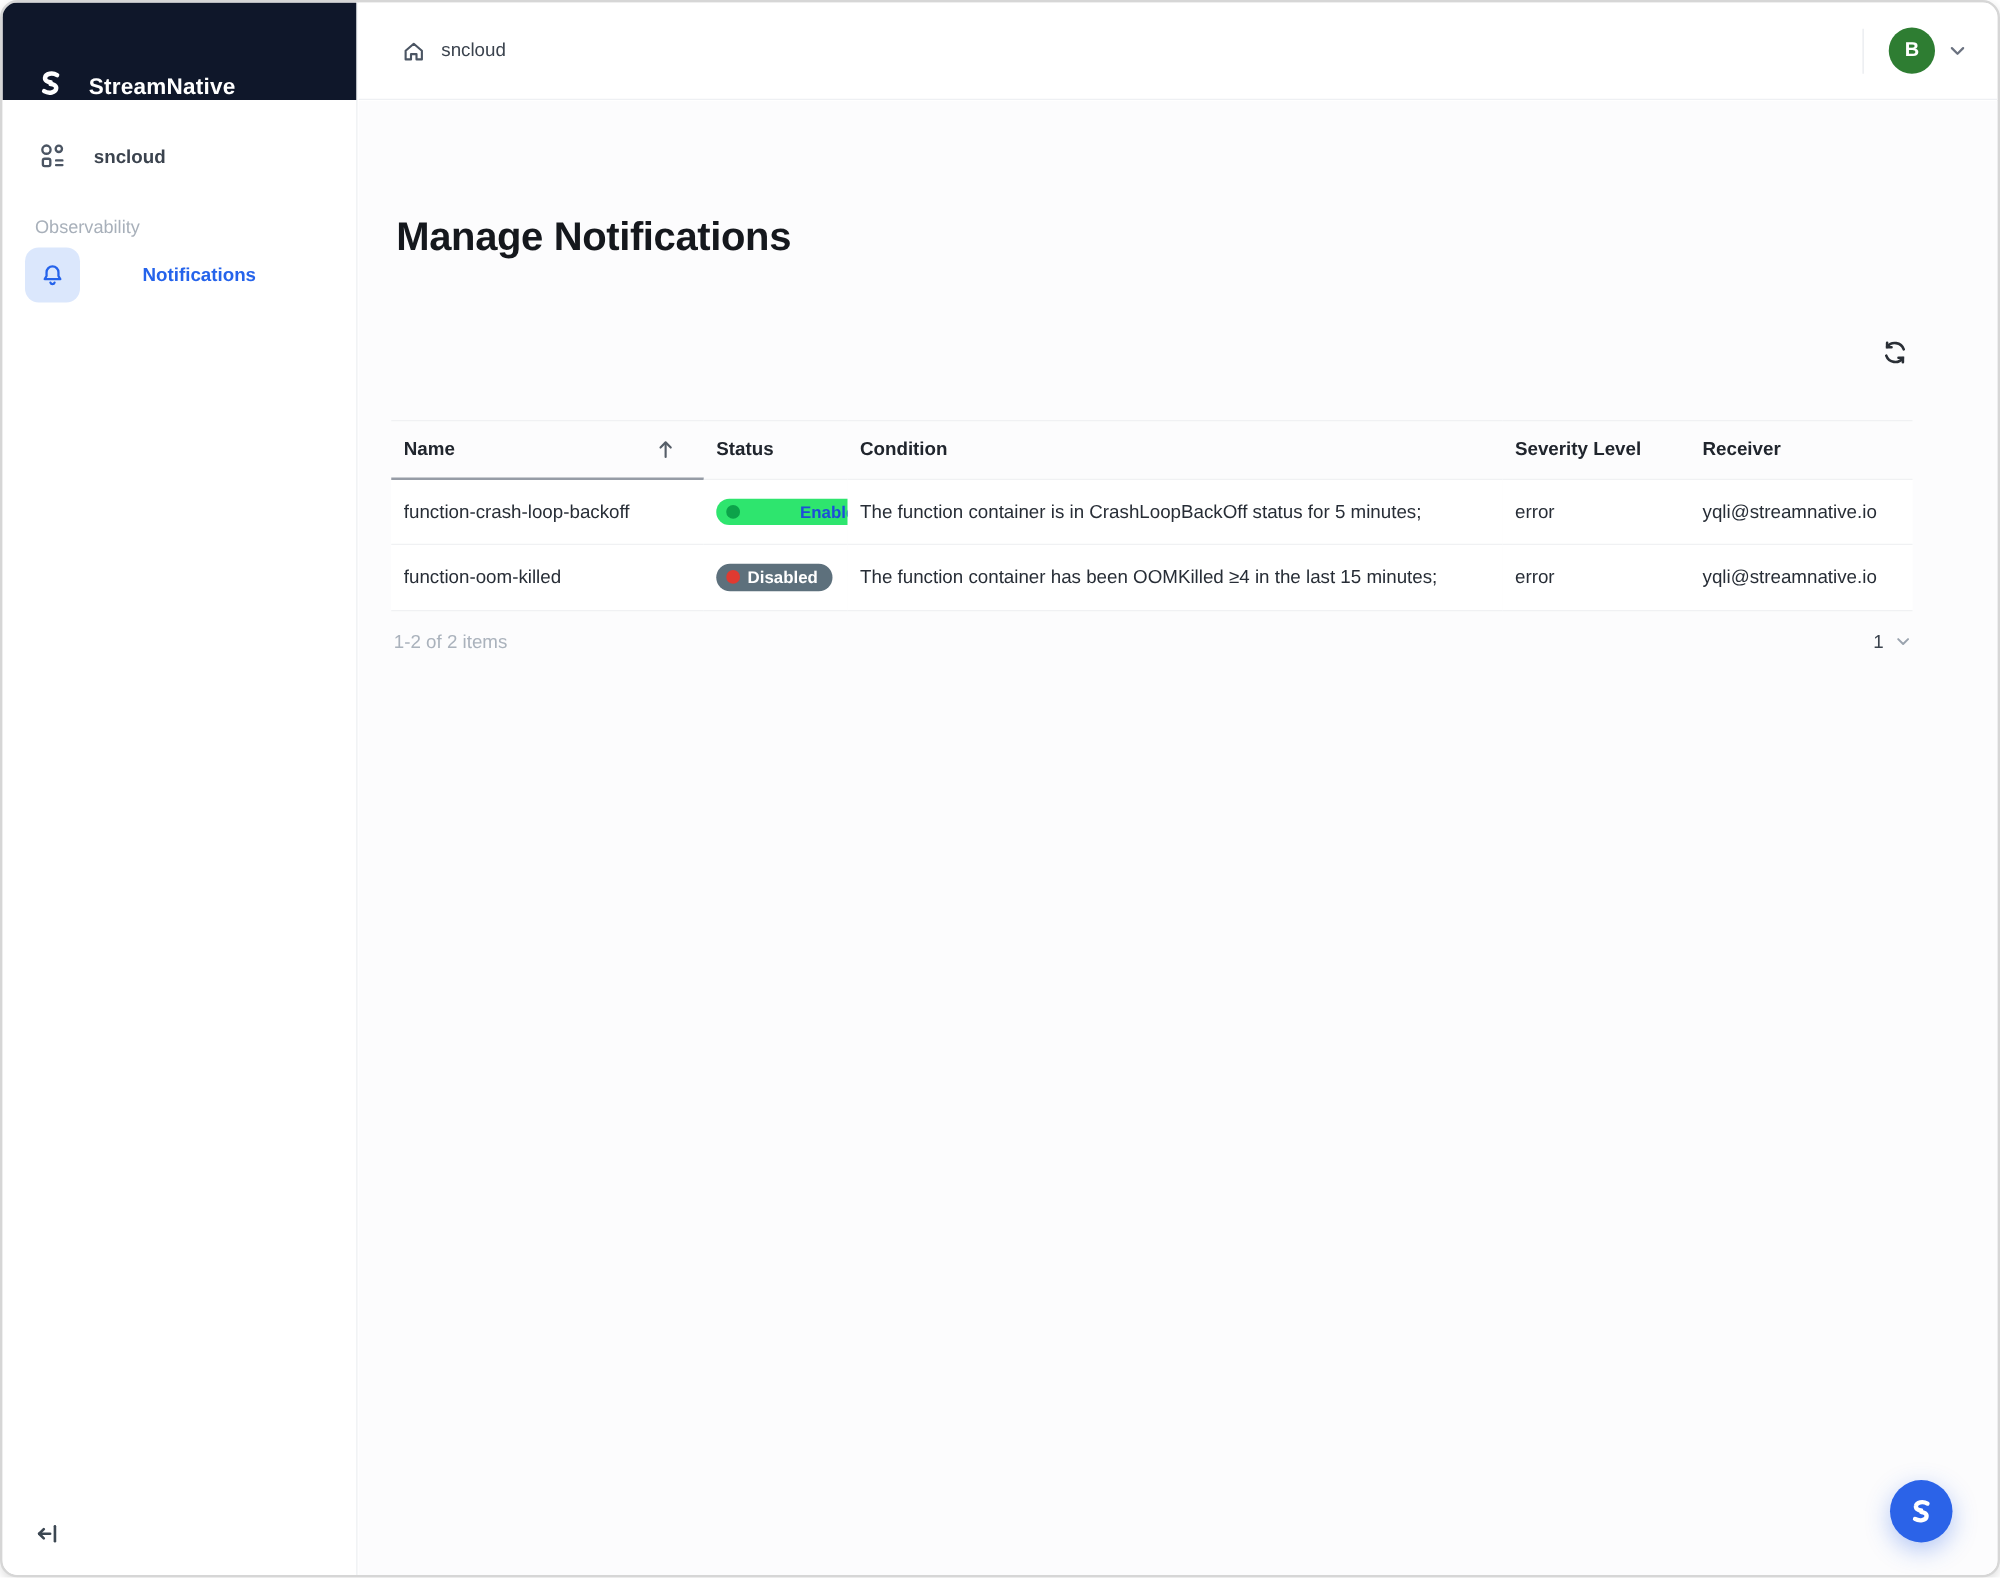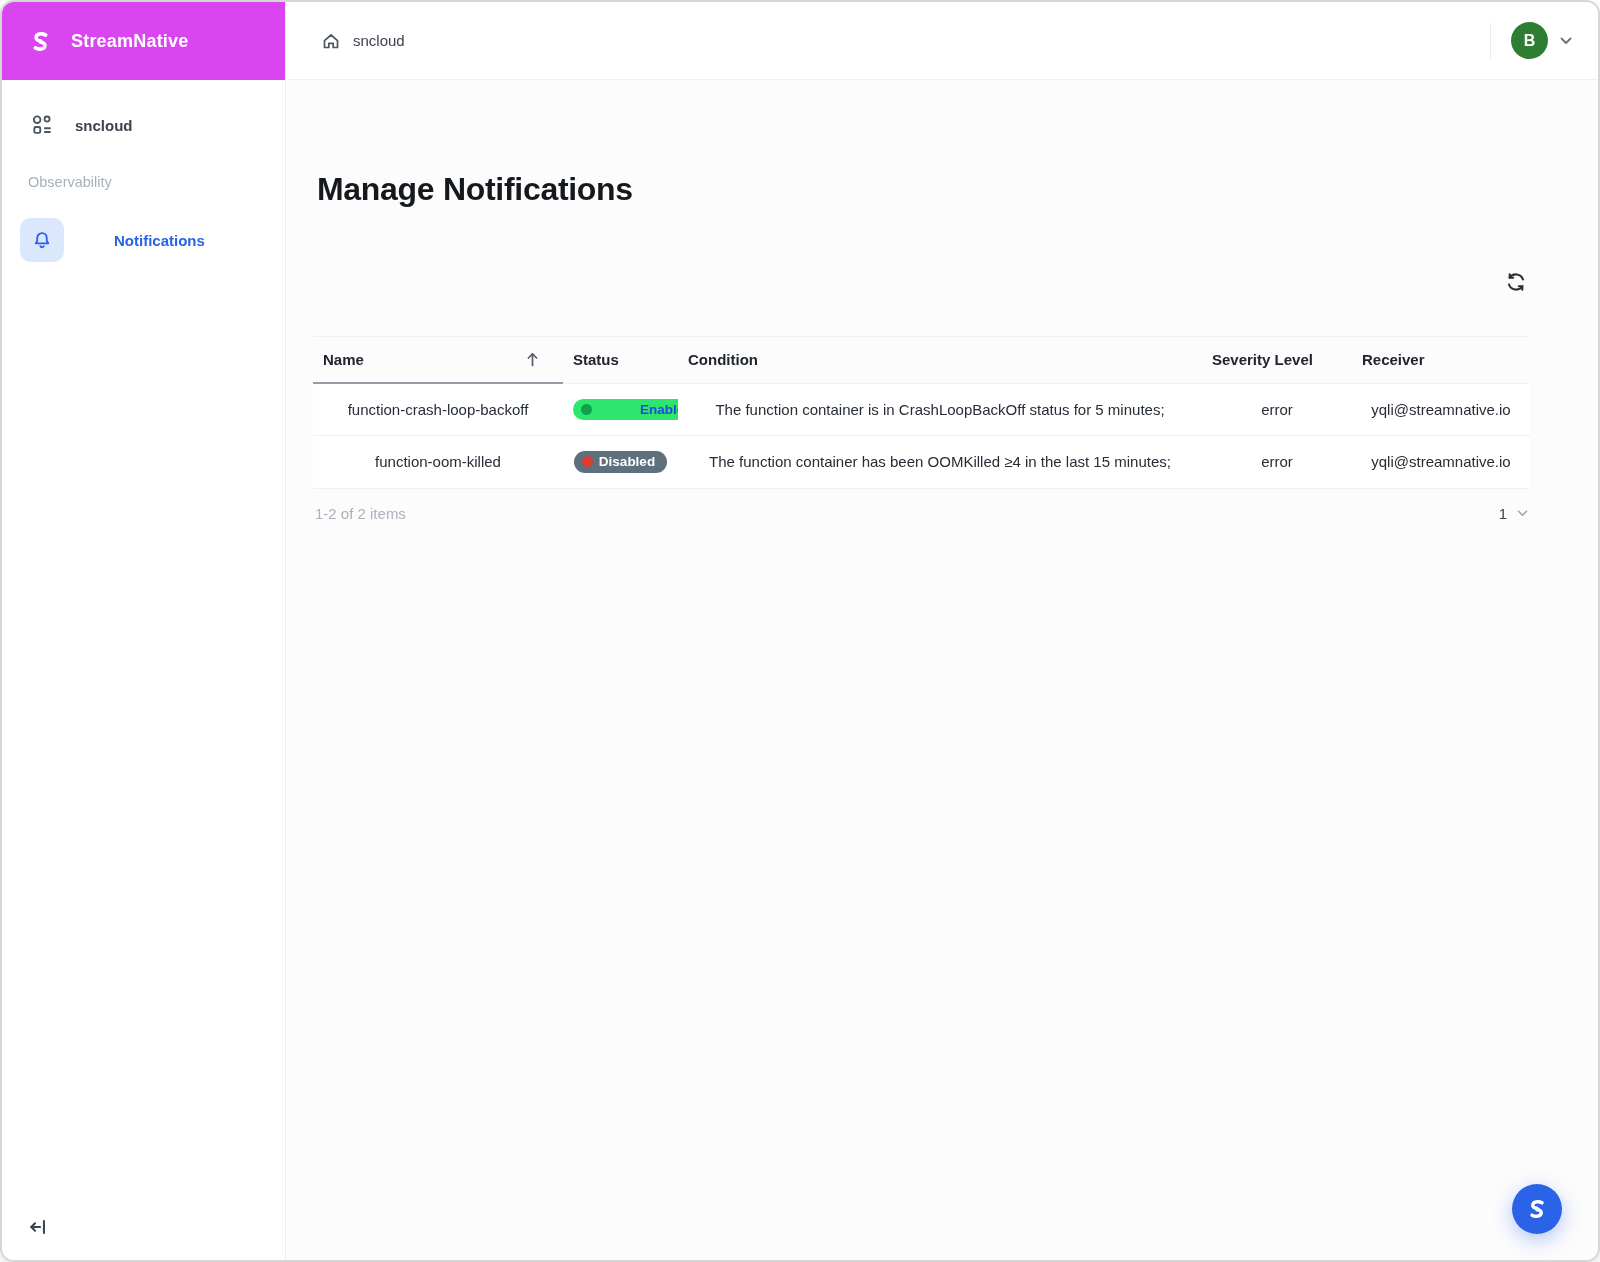--- a/index.html
+++ b/index.html
@@ -5,26 +5,26 @@
   html,body{margin:0;padding:0;background:#fff;}
   *{box-sizing:border-box;}
   .frame{
     position:relative;width:1600px;height:1262px;background:#fff;
     border:2px solid #d6d6d6;border-radius:14px;overflow:hidden;
     font-family:"Liberation Sans","DejaVu Sans",sans-serif;
     box-shadow:0 3px 8px rgba(0,0,0,.12);
   }
   
   .sidebar{position:absolute;left:0;top:0;bottom:0;width:284px;background:#fff;border-right:1px solid #edeff2;}
-  .brand{height:78px;background:#d946ef;display:flex;align-items:center;gap:17px;padding-left:25px;cursor:pointer;}
+  .brand{height:78px;background:#0f172a;display:flex;align-items:flex-end;gap:17px;padding-left:25px;cursor:pointer;}
   .brand-name{color:#fff;font-size:18px;font-weight:700;letter-spacing:.2px;}
   .nav{margin-top:24px;}
   .nav-item{display:flex;align-items:center;gap:22px;padding:10px 24px 10px 29px;cursor:pointer;}
   .nav-item .label{font-size:15px;font-weight:600;color:#3b434e;}
-  .section-label{margin:28px 0 22px 26px;font-size:14.5px;color:#a8b0ba;}
+  .section-label{margin:28px 0 2px 26px;font-size:14.5px;color:#a8b0ba;}
   .nav-item.active{padding:6px 16px 6px 18px;gap:13px;}
   .bell-box{width:44px;height:44px;border-radius:11px;background:#dbe7fc;display:flex;align-items:center;justify-content:center;flex:none;}
   .nav-item.active .label{color:#2563eb;font-weight:700;margin-left:37px;}
   .collapse-btn{position:absolute;left:24px;bottom:20px;background:transparent;border:none;padding:2px;cursor:pointer;}
   
   .topbar{position:absolute;left:285px;right:0;top:0;height:78px;background:#fff;border-bottom:1px solid #eef0f3;
     display:flex;align-items:center;justify-content:space-between;padding:0 26px 0 34px;}
   .breadcrumb{display:flex;align-items:center;gap:12px;font-size:15px;font-weight:500;color:#3b434e;cursor:pointer;}
   .topbar-right{display:flex;align-items:center;gap:12px;}
   .vdivider{width:1px;height:36px;background:#e8eaee;margin-right:8px;}
@@ -42,21 +42,21 @@
   .search input::placeholder{color:#9aa3ae;}
   
   .table-wrap{margin-top:40px;}
   table{width:100%;border-collapse:collapse;table-layout:fixed;}
   thead th{font-size:15px;font-weight:700;color:#20252d;text-align:left;padding:14px 10px;
     border-top:1px solid #f0f1f3;border-bottom:1px solid #f0f1f3;cursor:pointer;}
   thead th.sorted{border-bottom:2px solid #969ca6;}
   .th-flex{display:flex;align-items:center;justify-content:space-between;padding-right:14px;}
   tbody td{font-size:15px;color:#272d36;padding:15px 10px;border-bottom:1px solid #f0f1f3;background:#fff;
     white-space:nowrap;overflow:hidden;text-overflow:ellipsis;}
-  tbody tr{cursor:pointer;text-align:center;}
+  tbody tr{cursor:pointer;}
   
   .badge{display:inline-flex;align-items:center;gap:6px;border-radius:999px;padding:4px 12px 4px 8px;
     font-size:13.5px;font-weight:600;line-height:1;}
   .badge .dot{width:11px;height:11px;border-radius:50%;flex:none;}
   .badge.enabled{background:#2ee56e;color:#1d4ed8;gap:48px;}
   .badge.enabled .dot{background:#0ca34a;}
   .badge.disabled{background:#5d707c;color:#fff;}
   .badge.disabled .dot{background:#e03a31;}
   
   .pagination{display:flex;justify-content:space-between;align-items:center;margin-top:16px;padding:0 2px;}

